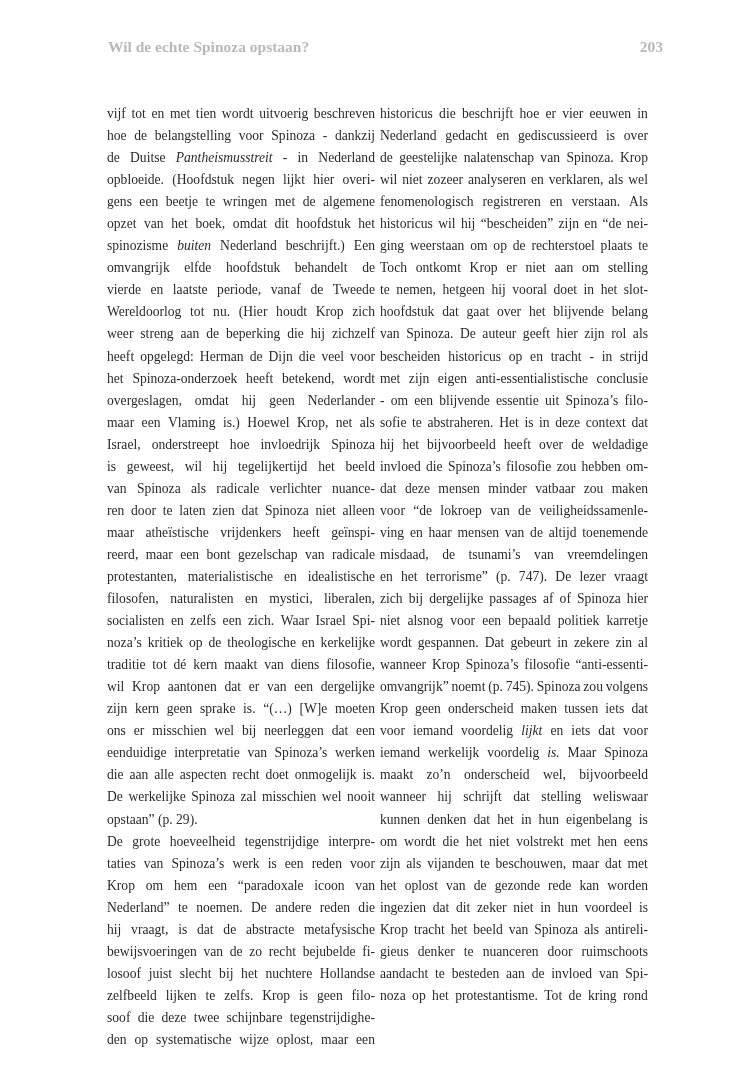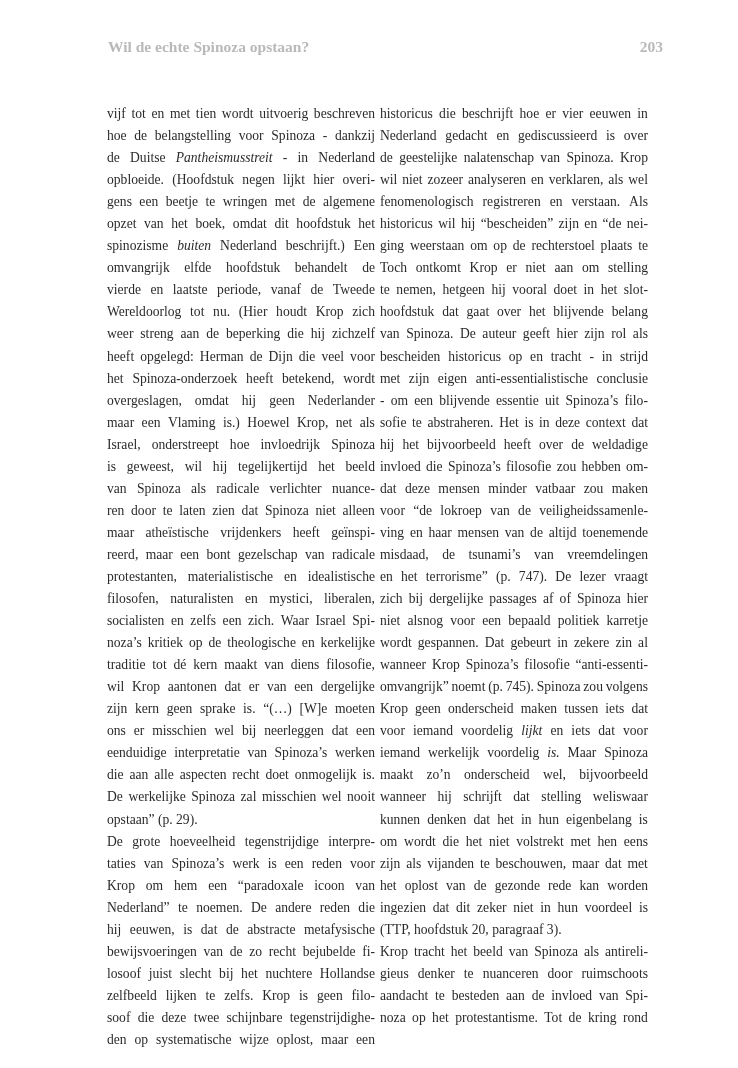--- a/index.html
+++ b/index.html
@@ -418,21 +418,21 @@
         <span><span>noemen.</span></span>
         <span><span>De</span></span>
         <span><span>andere</span></span>
         <span><span>reden</span></span>
         <span><span>die</span></span>
       </span>
     </div>
     <div class="line">
       <span class="justify-wrap">
         <span><span>hij</span></span>
-        <span><span>eeuwen,</span></span>
+        <span><span>vraagt,</span></span>
         <span><span>is</span></span>
         <span><span>dat</span></span>
         <span><span>de</span></span>
         <span><span>abstracte</span></span>
         <span><span>metafysische</span></span>
       </span>
     </div>
     <div class="line">
       <span class="justify-wrap">
         <span><span>bewijsvoeringen</span></span>
@@ -900,21 +900,20 @@
         <span><span>dat</span></span>
         <span><span>dit</span></span>
         <span><span>zeker</span></span>
         <span><span>niet</span></span>
         <span><span>in</span></span>
         <span><span>hun</span></span>
         <span><span>voordeel</span></span>
         <span><span>is</span></span>
       </span>
     </div>
-    <div class="line last"><span>(TTP, hoofdstuk 20, paragraaf 3).</span></div>
     <div class="line">
       <span class="justify-wrap">
         <span><span>Krop</span></span>
         <span><span>tracht</span></span>
         <span><span>het</span></span>
         <span><span>beeld</span></span>
         <span><span>van</span></span>
         <span><span>Spinoza</span></span>
         <span><span>als</span></span>
         <span><span>antireli-</span></span>

